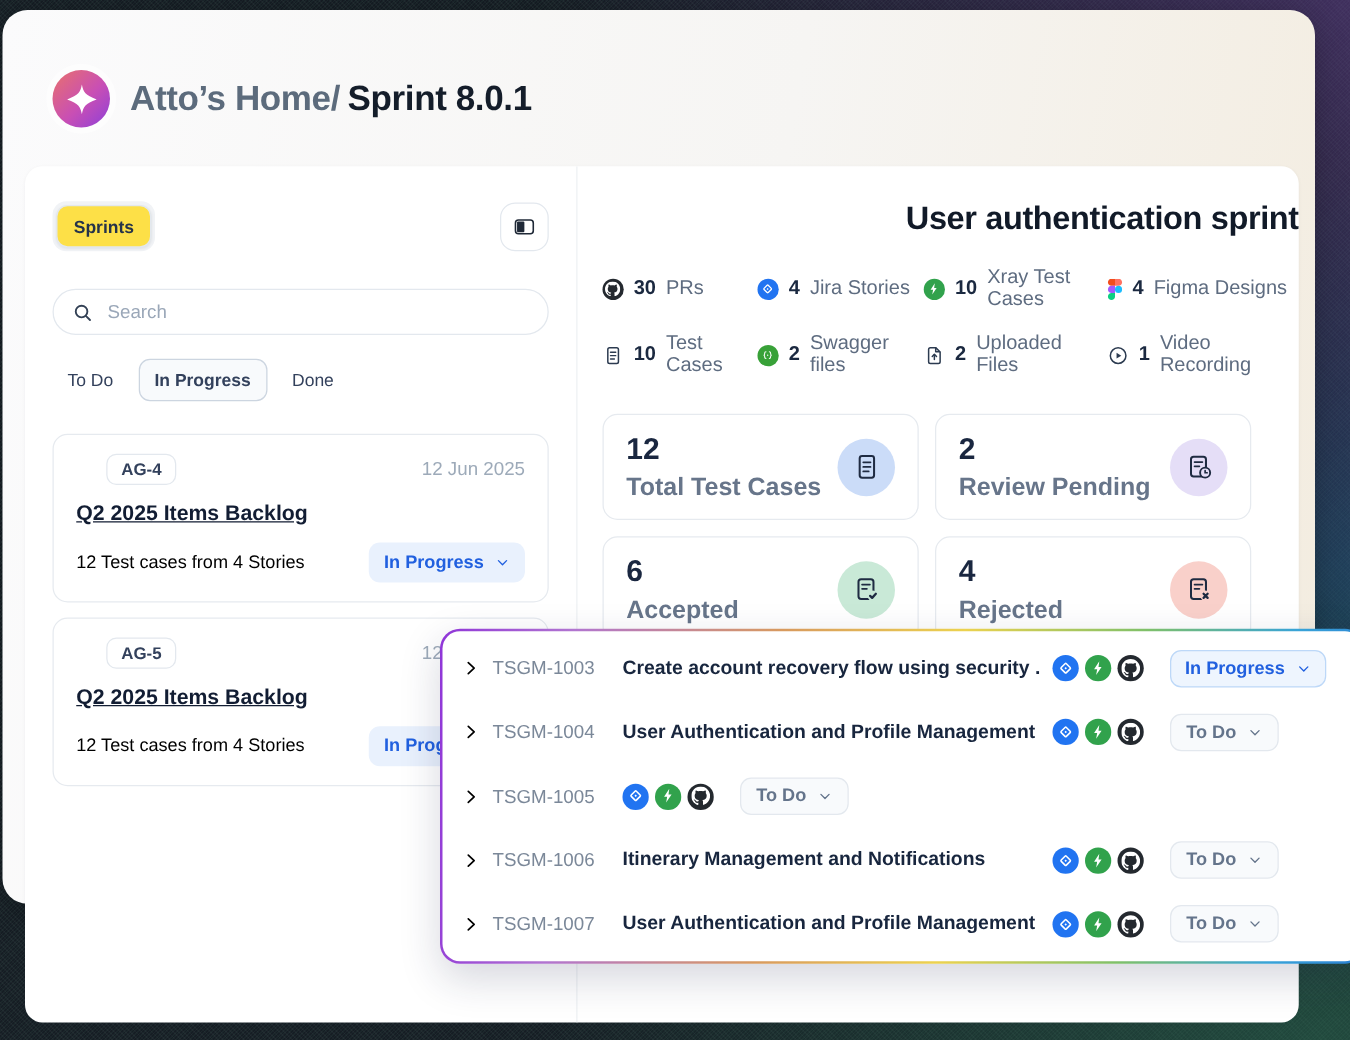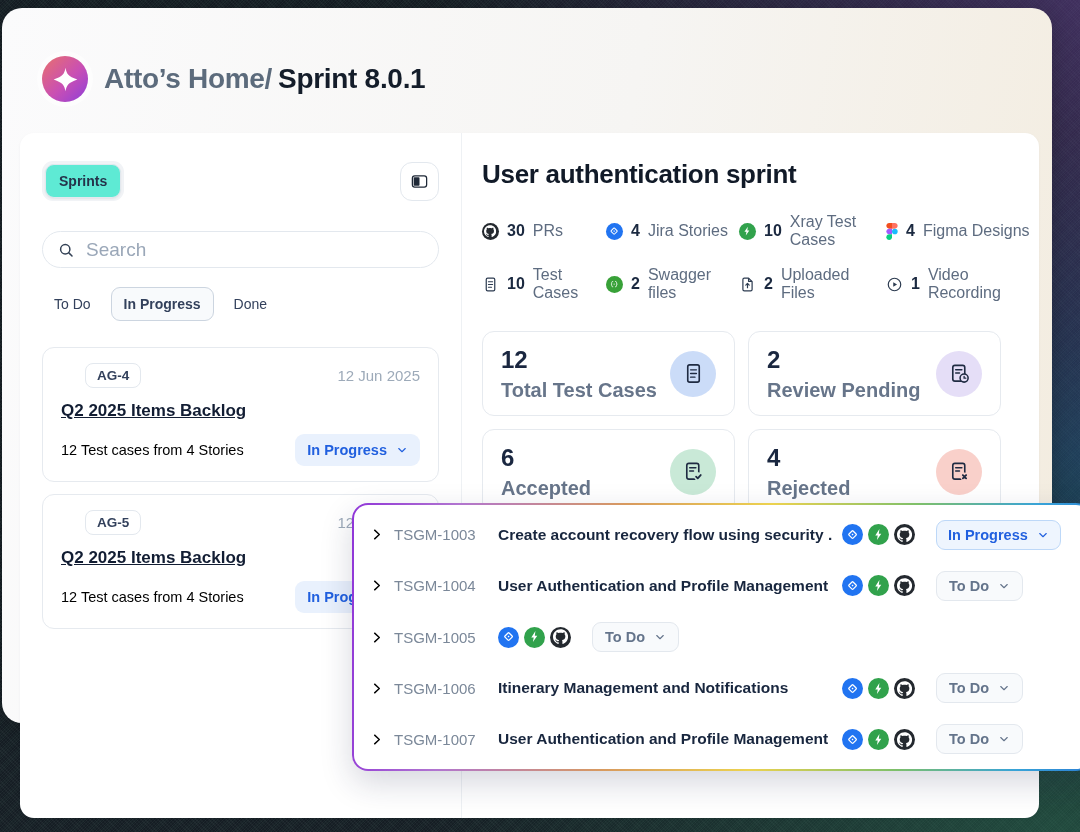--- a/index.html
+++ b/index.html
@@ -37,27 +37,27 @@
   
   .content {
     position:absolute; left:18px; top:125px; width:1019px; height:685px;
     background:#fff; border-radius:14px; display:flex; overflow:hidden;
     box-shadow:0 1px 3px rgba(20,30,60,.05);
   }
   .sidebar { width:442px; border-right:1px solid #eef1f4; padding:28px 22px 22px 22px; }
   .side-top { display:flex; align-items:center; justify-content:space-between; }
   .segmented { background:#f1f3f6; border-radius:11px; padding:3px; display:flex; align-items:center; }
   .seg-tab { padding:8px 13px; font-size:14px; font-weight:600; color:#25334a; border-radius:9px; cursor:pointer; white-space:nowrap; }
-  .seg-tab.active { background:#5eead4; border:1px solid #e3e8ee; box-shadow:0 1px 2px rgba(15,23,42,.07); }
+  .seg-tab.active { background:#fde047; border:1px solid #e3e8ee; box-shadow:0 1px 2px rgba(15,23,42,.07); }
   .panel-btn { width:39px; height:39px; border:1px solid #e3e8ee; border-radius:12px; background:#fff; display:flex; align-items:center; justify-content:center; cursor:pointer; }
   .panel-btn svg { width:19px; height:19px; }
 
   .search-box { margin-top:30px; height:37px; border:1px solid #e3e8ee; border-radius:19px; display:flex; align-items:center; padding:0 14px; gap:11px; background:#fff; }
   .search-box svg { width:18px; height:18px; stroke:#334155; }
-  .search-box input { border:none; outline:none; flex:1; font-size:19px; color:#334155; background:transparent; font-family:"Liberation Sans",sans-serif; }
+  .search-box input { border:none; outline:none; flex:1; font-size:15px; color:#334155; background:transparent; font-family:"Liberation Sans",sans-serif; }
   .search-box input::placeholder { color:#9aa7b8; }
 
   .filters { margin-top:19px; display:flex; align-items:center; font-size:14px; color:#33415c; font-weight:500; }
   .filter-chip { padding:8px 12px; cursor:pointer; }
   .filter-chip.active { background:#f8fafc; border:1px solid #ccd5e0; border-radius:9px; font-weight:600; margin:0 8px; }
 
   .sprint-card { margin-top:26px; border:1px solid #e6eaef; border-radius:12px; padding:15px 18px; background:#fff; }
   .sprint-card + .sprint-card { margin-top:12px; }
   .card-head { display:flex; align-items:center; justify-content:space-between;padding-left:24px; }
   .card-badge { border:1px solid #e3e8ee; border-radius:8px; padding:4px 11px; font-size:13.5px; font-weight:600; color:#33415c; }
@@ -68,21 +68,21 @@
 
   .status-chip { display:inline-flex; align-items:center; gap:9px; border-radius:9px; font-size:14.5px; font-weight:600; cursor:pointer; white-space:nowrap; }
   .chip-progress-soft { background:#e9f1fd; color:#2160df; padding:8px 12px; }
   .chip-progress-soft svg, .chip-progress svg, .chip-todo svg { width:12px; height:12px; stroke:#2b3a55; }
   .chip-progress { background:#eef5fe; border:1px solid #bdd8f8; color:#2160df; padding:6px 11px; }
   .chip-todo { background:#f8fafc; border:1px solid #e3e8ee; color:#64748b; padding:6px 12px; }
   .chip-todo svg { stroke:#64748b; }
 
   
   .main { flex:1; padding:26px 0 0 20px; }
-  .main-title { font-size:26px; font-weight:700; color:#111a28; letter-spacing:-.3px; }
+  .main-title { font-size:26px; font-weight:700; color:#111a28; letter-spacing:-.3px;text-align:right; }
   .stats-grid { margin-top:23px; display:grid; grid-template-columns:124px 133px 147px auto; row-gap:17px; align-items:center; }
   .stat-item { display:flex; align-items:center; gap:8px; font-size:16px; color:#5e6c80; }
   .stat-item .sv { color:#1b2940; font-weight:700; }
   .mini { width:17px; height:17px; flex:0 0 auto; }
   .mini svg { width:100%; height:100%; }
   .mini.circle { border-radius:50%; display:flex; align-items:center; justify-content:center; }
   .mini.circle svg { width:72%; height:72%; }
   .c-github { background:#24292f; }
   .c-jira { background:#2174f1; }
   .c-xray { background:#31a24c; }

